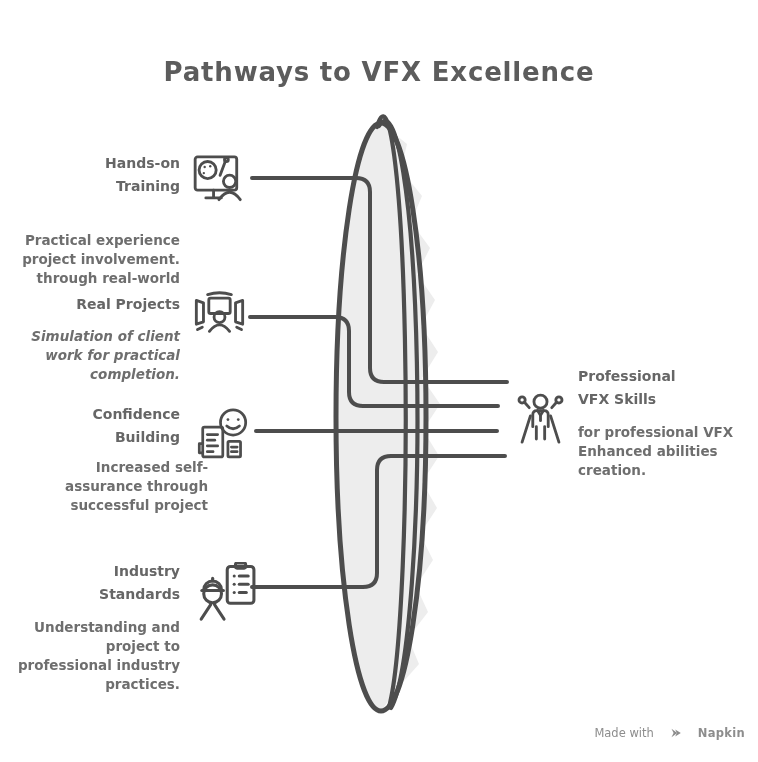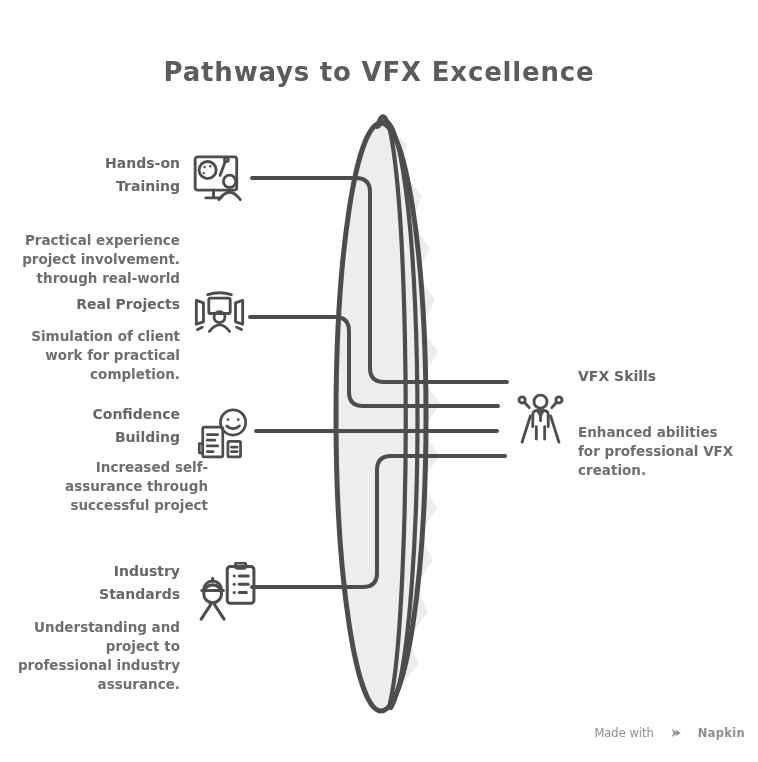--- a/index.html
+++ b/index.html
@@ -88,21 +88,21 @@
       <path class="ic" d="M14 5.5 Q24 2.5 34 5.5"></path>
       <rect class="ic" x="15" y="8.5" width="18" height="13" rx="1.5"></rect>
       <path class="ic" d="M10.5 12.5 L4.5 10.5 L4.5 30.5 L10.5 28.5 Z"></path>
       <path class="ic" d="M37.5 12.5 L43.5 10.5 L43.5 30.5 L37.5 28.5 Z"></path>
       <circle class="ic" cx="24" cy="24.5" r="4.6"></circle>
       <path class="ic" d="M15.5 36.5 Q24 25.5 32.5 36.5"></path>
       <path class="ic" d="M5.5 35 L9.5 33"></path>
       <path class="ic" d="M42.5 35 L38.5 33"></path>
     </svg>
   </div>
-  <div class="desc left-col" style="top:327px;">
+  <div class="desc left-col" style="top:327px;font-style:italic;">
     <div>Simulation of client</div>
     <div>work for practical</div>
     <div>completion.</div>
   </div>
 
   <div class="heading left-col" style="top:403px;">
     <div>Confidence</div>
     <div>Building</div>
   </div>
   <div class="icon" style="left:197px;top:407px;width:55px;height:55px;">
@@ -147,45 +147,46 @@
       <path class="ic" d="M3 22.5 H20"></path>
       <path class="ic" d="M11.5 15 V12.8"></path>
       <path class="ic" d="M2.5 45 L10 33.5"></path>
       <path class="ic" d="M13 33.5 L20.5 45"></path>
     </svg>
   </div>
   <div class="desc left-col" style="top:618px;">
     <div>Understanding and</div>
     <div>project to</div>
     <div>professional industry</div>
-    <div>assurance.</div>
+    <div>practices.</div>
   </div>
 
   <div class="icon" style="left:512px;top:391px;width:57px;height:57px;">
     <svg viewBox="0 0 48 48">
       <circle class="ic" cx="24" cy="9" r="5.5"></circle>
       <path class="ic" d="M17.5 30 V20 Q17.5 16.5 21 16.5 H27 Q30.5 16.5 30.5 20 V30"></path>
       <path class="ic" d="M21.5 16.5 L24 20.5 L26.5 16.5"></path>
       <path class="ic" d="M24 20.5 V25"></path>
       <path class="ic" d="M20.5 30 V40.5"></path>
       <path class="ic" d="M27.5 30 V40.5"></path>
       <path class="ic" d="M8.5 43 L15.5 21"></path>
       <path class="ic" d="M39.5 43 L32.5 21"></path>
       <circle class="ic" cx="8.5" cy="7.5" r="2.6"></circle>
       <path class="ic" d="M10.5 9.5 L14.5 14"></path>
       <circle class="ic" cx="39.5" cy="7.5" r="2.6"></circle>
       <path class="ic" d="M37.5 9.5 L33.5 14"></path>
     </svg>
   </div>
   <div class="heading" style="left:578px;top:365px;width:180px;">
+    <div>Professional</div>
     <div>VFX Skills</div>
   </div>
   <div class="desc" style="left:578px;top:423px;width:172px;">
+    <div>for professional VFX</div>
     <div>Enhanced abilities</div>
-    <div>for professional VFX</div>
     <div>creation.</div>
   </div>
 
   <div class="footer">
     <span>Made with</span>
     <svg width="12" height="12" viewBox="0 0 12 12">
       <path d="M1.5 1.8 L7.2 6 L1.5 10.2 L3.6 6 Z" fill="#8d8d8d"></path>
       <path d="M5.2 2.6 L10.8 6 L5.2 9.4 L6.8 6 Z" fill="#8d8d8d"></path>
     </svg>
     <span class="brand">Napkin</span>

